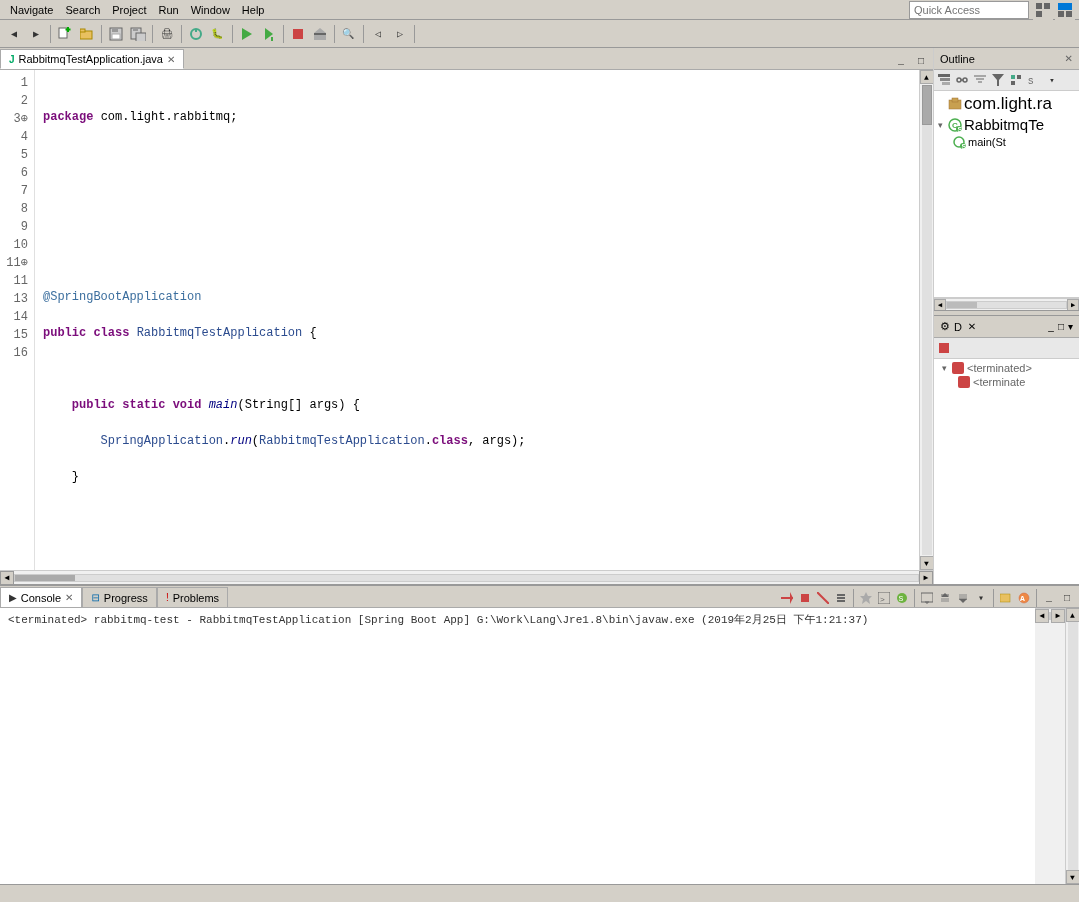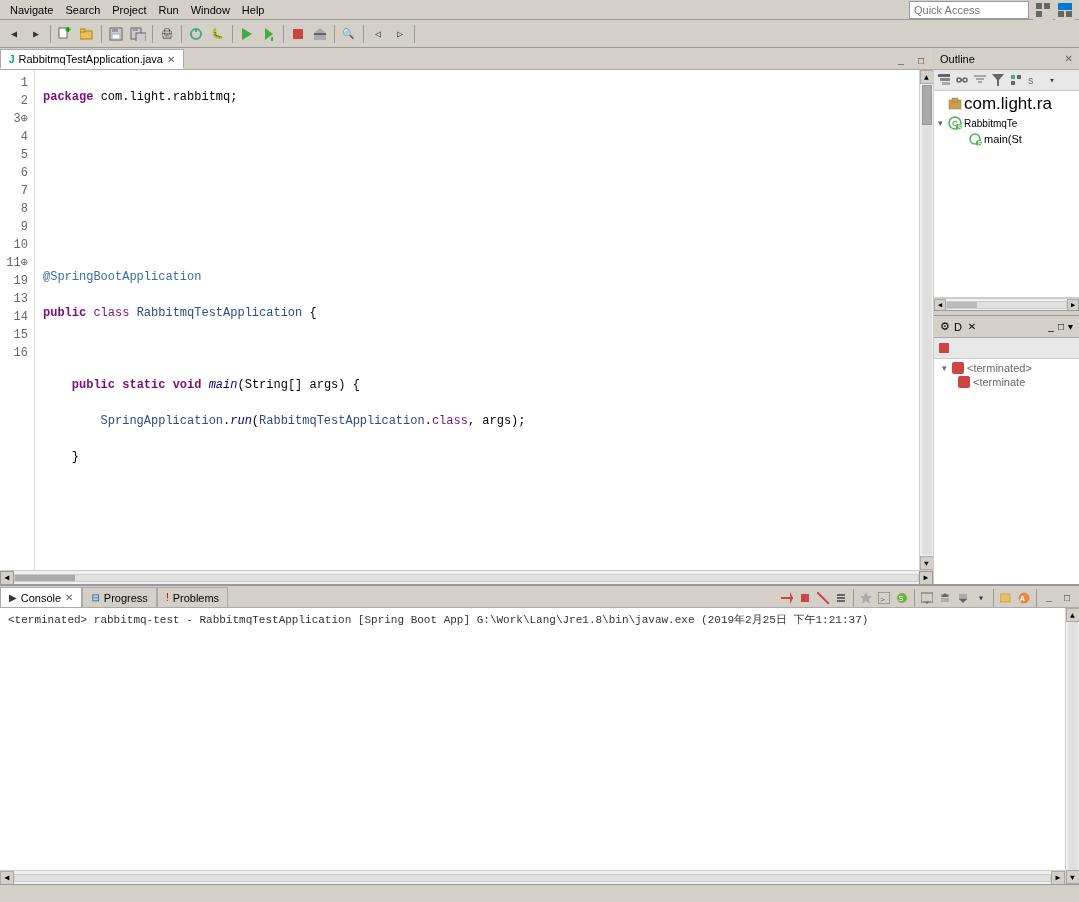--- a/index.html
+++ b/index.html
@@ -169,34 +169,34 @@
       text-align: right;
       color: #666;
       font-size: 12px;
       line-height: 18px;
       border-right: 1px solid #e0e0e0;
       font-family: 'Courier New', monospace;
       user-select: none;
     }
     .code-content {
       flex: 1;
-      padding: 0 8px;
+      padding: 20px 8px;
       line-height: 18px;
       font-size: 12px;
       font-family: 'Courier New', monospace;
       overflow: hidden;
       white-space: pre;
       color: #000;
     }
     .code-line { line-height: 18px; min-height: 18px; display: block; }
 
     
     .kw-package { color: #7B0D7B; font-weight: bold; }
     .kw-import { color: #7B0D7B; font-weight: bold; }
-    .kw-class { color: #7B0D7B; font-weight: normal; }
+    .kw-class { color: #7B0D7B; font-weight: bold; }
     .kw-public { color: #7B0D7B; font-weight: bold; }
     .kw-static { color: #7B0D7B; font-weight: bold; }
     .kw-void { color: #7B0D7B; font-weight: bold; }
     .annotation { color: #646464; }
     .annotation-spring { color: #3b6e9e; }
     .class-name { color: #2B4B8E; }
     .method-call { color: #000080; font-style: italic; }
     .plain { color: #000; }
 
     
@@ -445,21 +445,21 @@
       line-height: 16px;
     }
     .bottom-area-container {
       display: flex;
       flex: 1;
       overflow: hidden;
     }
     .bottom-main {
       flex: 1;
       display: flex;
-      flex-direction: column;
+      flex-direction: row;
     }
     .bottom-v-scroll {
       width: 14px;
       background: #f0f0f0;
       border-left: 1px solid #ccc;
       display: flex;
       flex-direction: column;
       align-items: center;
       flex-shrink: 0;
     }
@@ -647,21 +647,21 @@
           <div>2</div>
           <div>3⊕</div>
           <div>4</div>
           <div>5</div>
           <div>6</div>
           <div>7</div>
           <div>8</div>
           <div>9</div>
           <div>10</div>
           <div>11⊕</div>
-          <div>19</div>
+          <div>11</div>
           <div>13</div>
           <div>14</div>
           <div>15</div>
           <div>16</div>
         </div>
 
         <div class="code-content">
 <span class="code-line"><span class="kw-package">package</span> <span class="plain">com.light.rabbitmq;</span></span>
 <span class="code-line"></span>
 <span class="code-line"></span>
@@ -765,24 +765,24 @@
         <div class="tree-item">
           <div class="tree-expand" style="color:#666;">▾</div>
           <div class="tree-icon">
             <svg width="14" height="14" viewBox="0 0 14 14">
               <circle cx="7" cy="7" r="6" fill="white" stroke="#4CAF50" stroke-width="1.5"></circle>
               <text x="4" y="10" font-size="8" fill="#4CAF50" font-weight="bold">C</text>
               <circle cx="11" cy="11" r="3" fill="#4CAF50"></circle>
               <text x="9.5" y="13.5" font-size="7" fill="white" font-weight="bold">S</text>
             </svg>
           </div>
-          <span style="font-size:10px; font-family:Arial,sans-serif;">RabbitmqTe</span>
-        </div>
-
-        <div class="tree-item" style="padding-left: 34px;">
+          <span style="font-size:15px; font-family:Arial,sans-serif;">RabbitmqTe</span>
+        </div>
+
+        <div class="tree-item" style="padding-left: 18px;">
           <div class="tree-icon">
             <svg width="14" height="14" viewBox="0 0 14 14">
               <circle cx="7" cy="7" r="5" fill="white" stroke="#4CAF50" stroke-width="1.5"></circle>
               <circle cx="11" cy="11" r="3" fill="#4CAF50"></circle>
               <text x="9.5" y="13.5" font-size="7" fill="white" font-weight="bold">S</text>
             </svg>
           </div>
           <span style="font-size:11px; font-family:Arial,sans-serif;">main(St</span>
         </div>
       </div>

